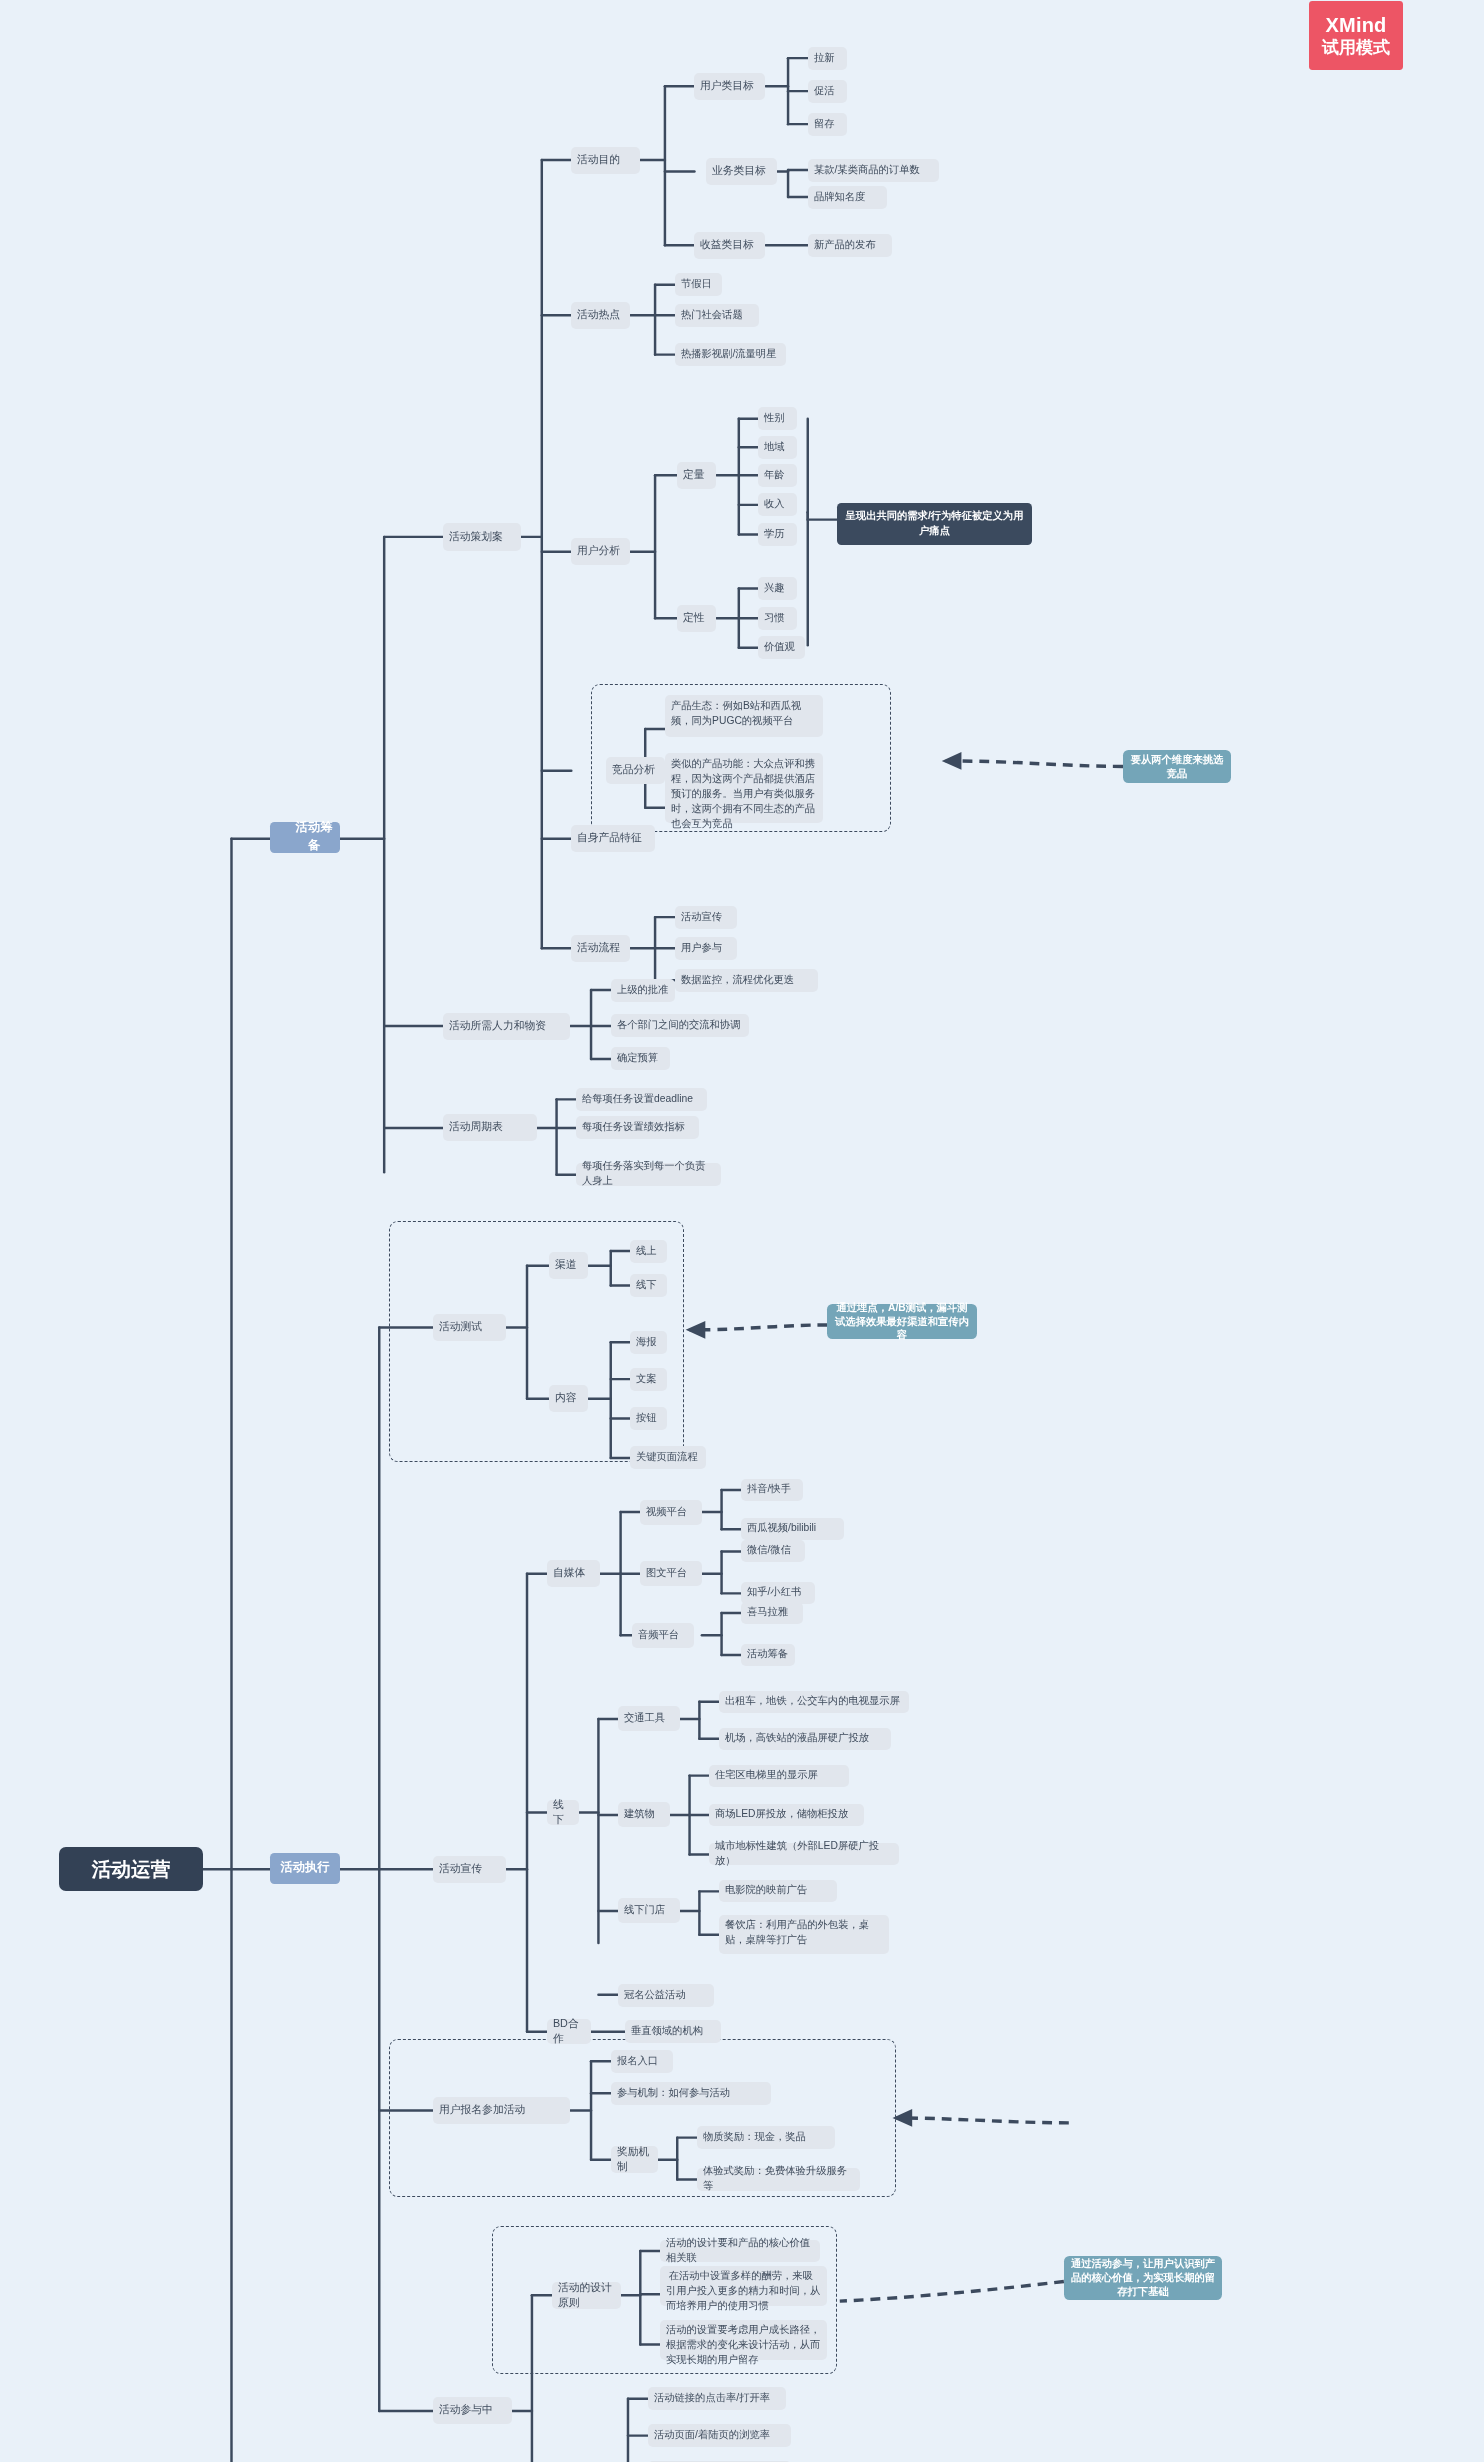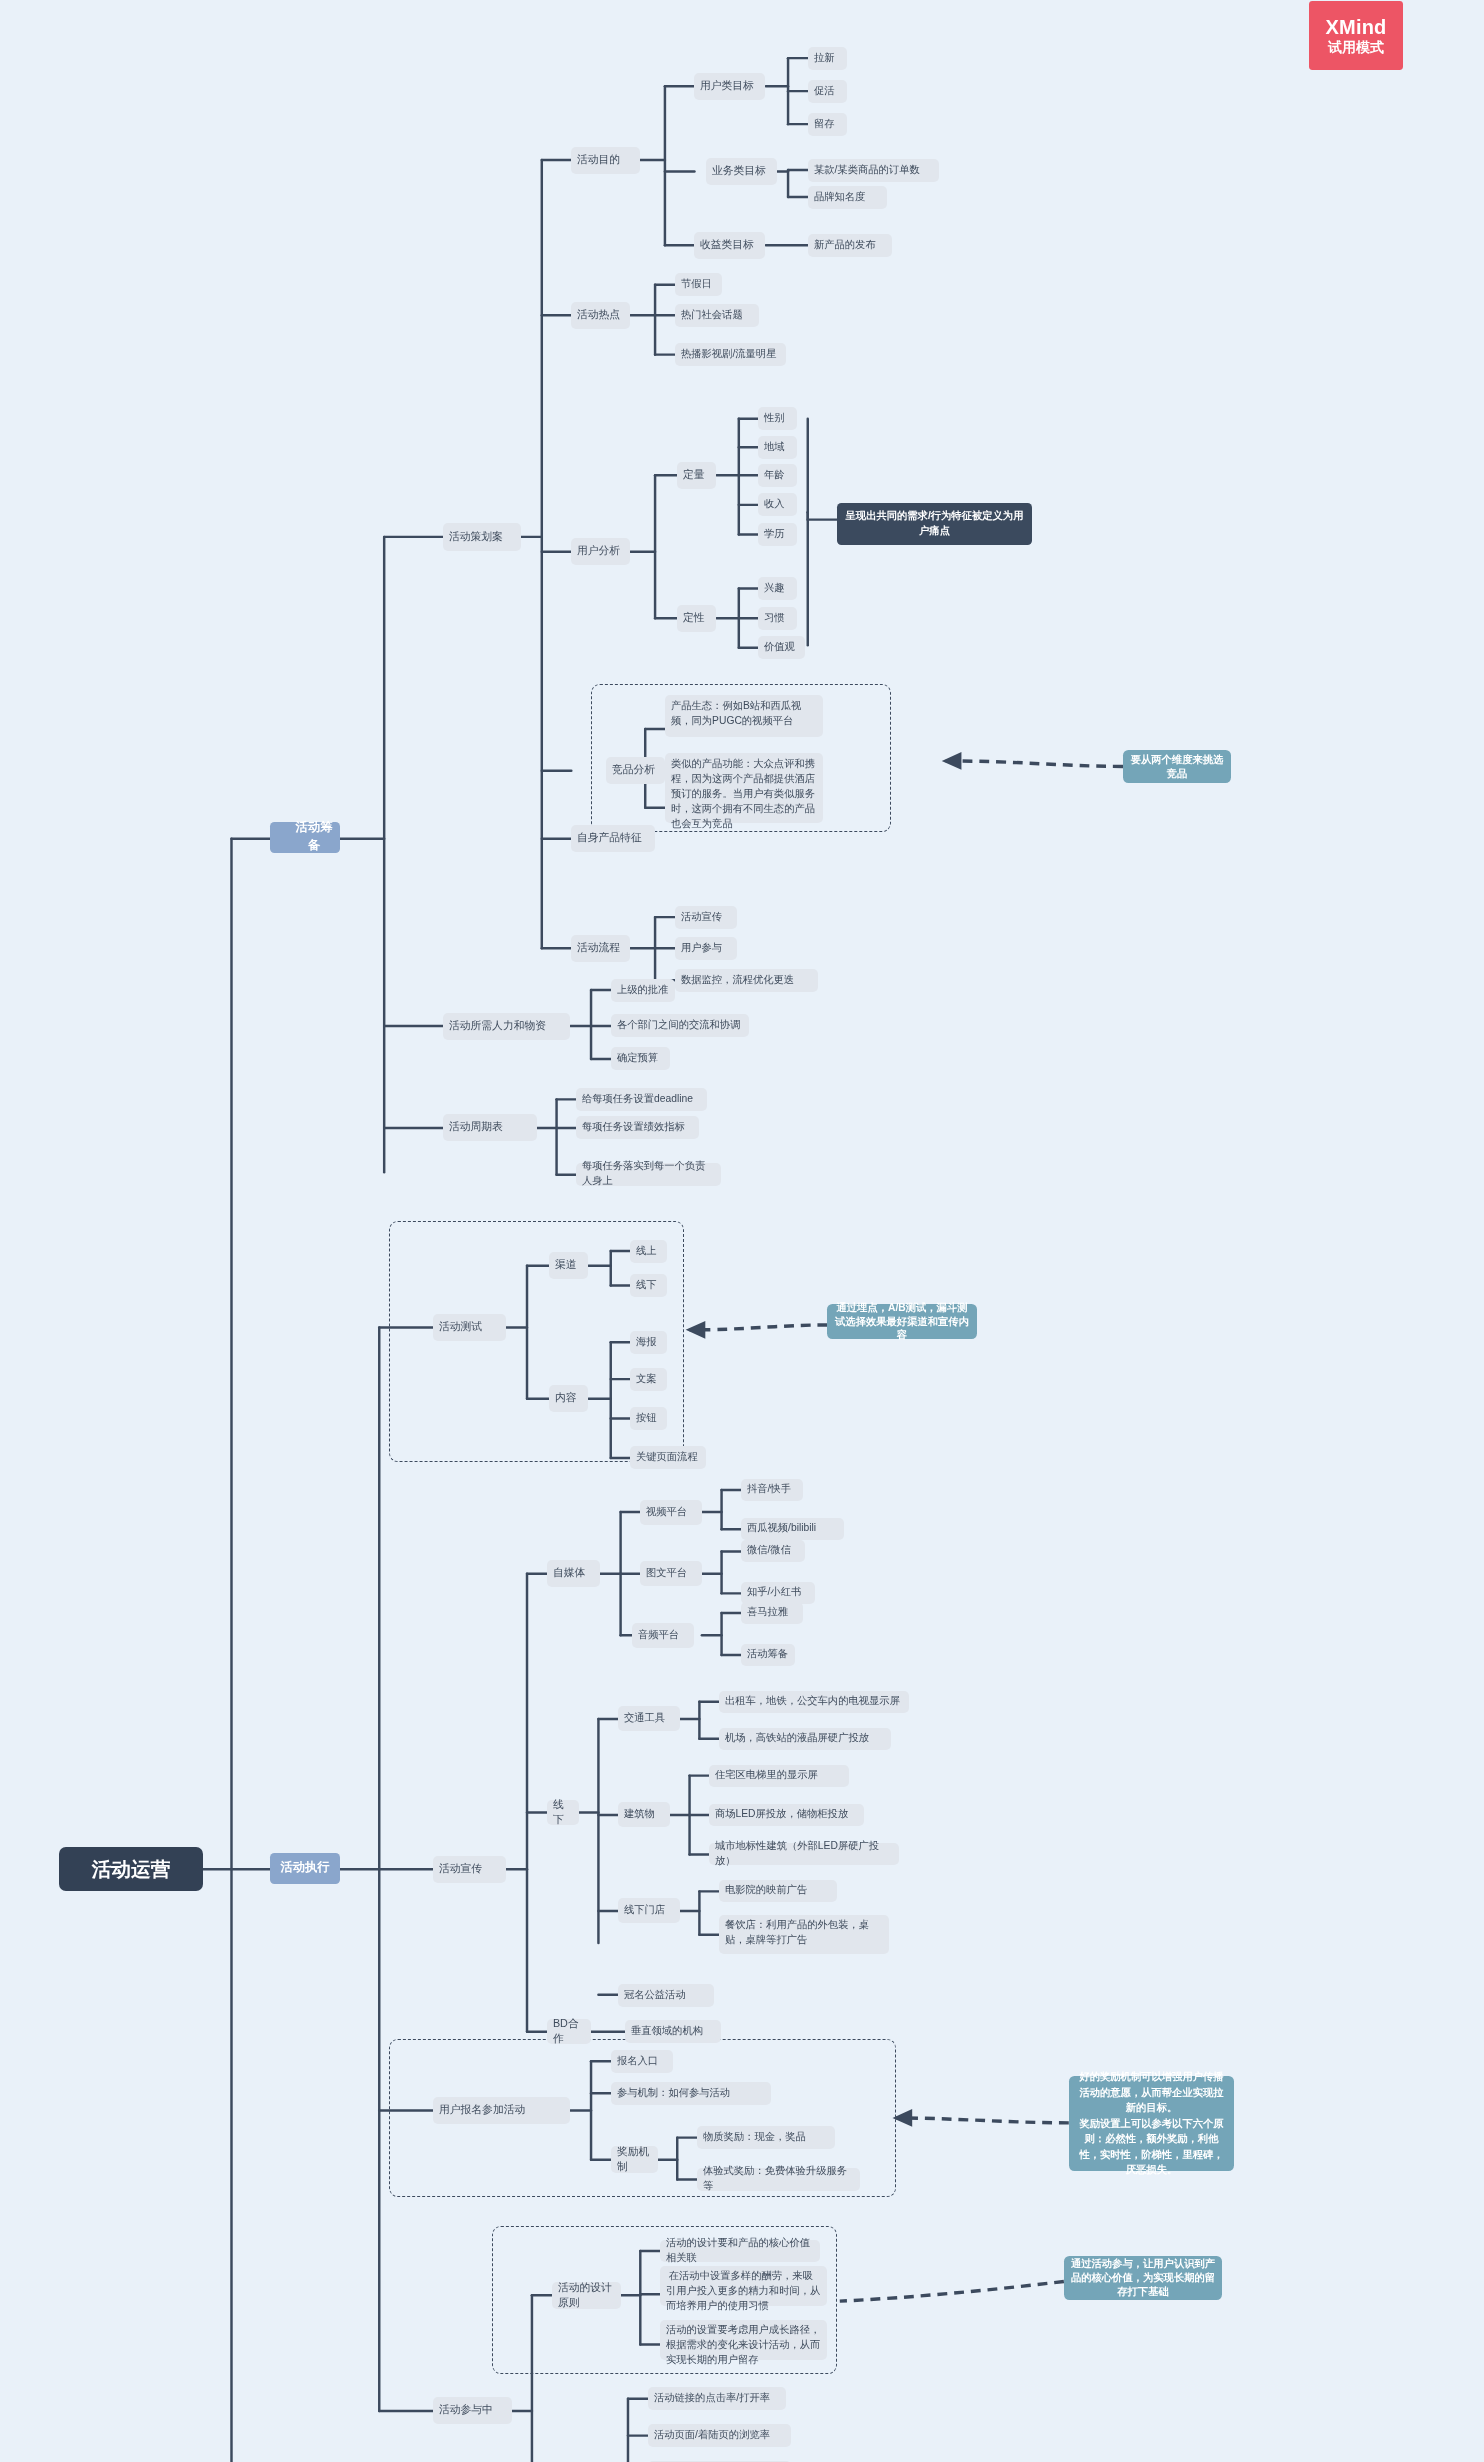--- a/index.html
+++ b/index.html
@@ -24,21 +24,21 @@
   .n-teal{background:#74a5b8;color:#ffffff;font-weight:bold;font-size:10.3px;
           border-radius:5.4px;justify-content:center;text-align:center;line-height:1.35;}
   .n-sm{font-size:10.3px;}
 
   .dash-box{position:absolute;border:1.5px dashed #3c4a5e;border-radius:8.9px;
             background:transparent;box-sizing:border-box;}
 
   .badge{position:absolute;background:#ed5565;border-radius:3.4px;color:#fff;
          display:flex;flex-direction:column;align-items:center;justify-content:center;}
   .badge .b1{font-size:20px;font-weight:bold;letter-spacing:0.2px;line-height:1;}
-  .badge .b2{font-size:14px;font-weight:bold;margin-top:3.4px;line-height:1;text-align:center;}
+  .badge .b2{font-size:17px;font-weight:bold;margin-top:3.4px;line-height:1;text-align:center;}
 </style>
 </head>
 <body>
 
 <div id="root-canvas">
 
   <svg class="lines" viewBox="0 0 3015 6235">
     <g fill="none" stroke="#3c4a5e" stroke-width="5" stroke-linecap="round">
 
       <path d="M412 3795 H470"></path>
@@ -378,22 +378,20 @@
 
   <div class="node" style="left:547px;top:2019px;width:44px;height:24.6px;"><span>BD合作</span></div>
   <div class="node n-sm" style="left:625px;top:2020px;width:96px;height:22.7px;"><span>垂直领域的机构</span></div>
 
   <div class="node" style="left:433px;top:2097px;width:137px;height:26.6px;"><span>用户报名参加活动</span></div>
   <div class="node n-sm" style="left:611px;top:2050px;width:62px;height:22.7px;"><span>报名入口</span></div>
   <div class="node n-sm" style="left:611px;top:2082px;width:160px;height:22.7px;"><span>参与机制：如何参与活动</span></div>
   <div class="node" style="left:611px;top:2146px;width:47px;height:26.6px;"><span>奖励机制</span></div>
   <div class="node n-sm" style="left:697px;top:2126px;width:138px;height:22.7px;"><span>物质奖励：现金，奖品</span></div>
   <div class="node n-sm" style="left:697px;top:2168px;width:163px;height:22.7px;"><span>体验式奖励：免费体验升级服务等</span></div>
-  <div class="node n-teal" style="left:1069px;top:2076px;width:165px;height:95px;padding:3.9px 7.9px;line-height:1.5;text-align:center;"><span>好的奖励机制可以增强用户传播活动的意愿，从而帮企业实现拉新的目标。
-奖励设置上可以参考以下六个原则：必然性，额外奖励，利他性，实时性，阶梯性，里程碑，厌恶损失。</span></div>
 
   <div class="node" style="left:433px;top:2397px;width:79px;height:26.6px;"><span>活动参与中</span></div>
   <div class="node" style="left:552px;top:2282px;width:69px;height:26.6px;"><span>活动的设计原则</span></div>
   <div class="node n-sm" style="left:660px;top:2240px;width:160px;height:21.7px;"><span>活动的设计要和产品的核心价值相关联</span></div>
   <div class="node n-sm" style="left:660px;top:2266px;width:167px;height:40px;align-items:flex-start;padding-top:3.4px;"><span> 在活动中设置多样的酬劳，来吸引用户投入更多的精力和时间，从而培养用户的使用习惯</span></div>
   <div class="node n-sm" style="left:660px;top:2320px;width:167px;height:40px;align-items:flex-start;padding-top:3.4px;"><span>活动的设置要考虑用户成长路径，根据需求的变化来设计活动，从而实现长期的用户留存</span></div>
   <div class="node n-teal" style="left:1064px;top:2256px;width:158px;height:44px;padding:2px 6.9px;"><span>通过活动参与，让用户认识到产品的核心价值，为实现长期的留存打下基础</span></div>
 
   <div class="node n-sm" style="left:648px;top:2387px;width:138px;height:22.7px;"><span>活动链接的点击率/打开率</span></div>
   <div class="node n-sm" style="left:648px;top:2424px;width:143px;height:22.7px;"><span>活动页面/着陆页的浏览率</span></div>

